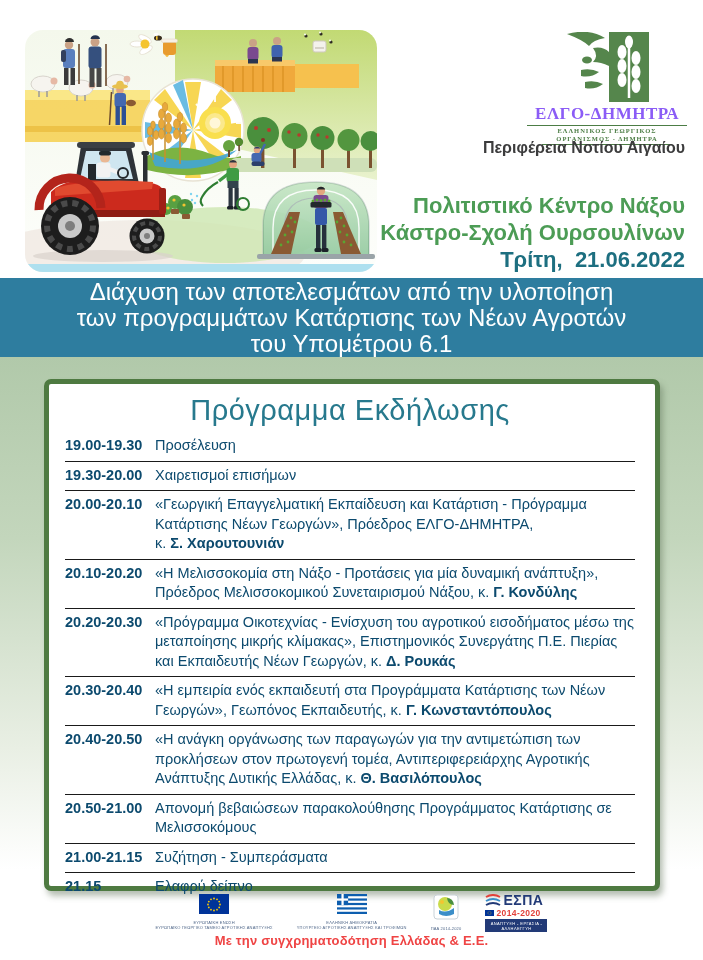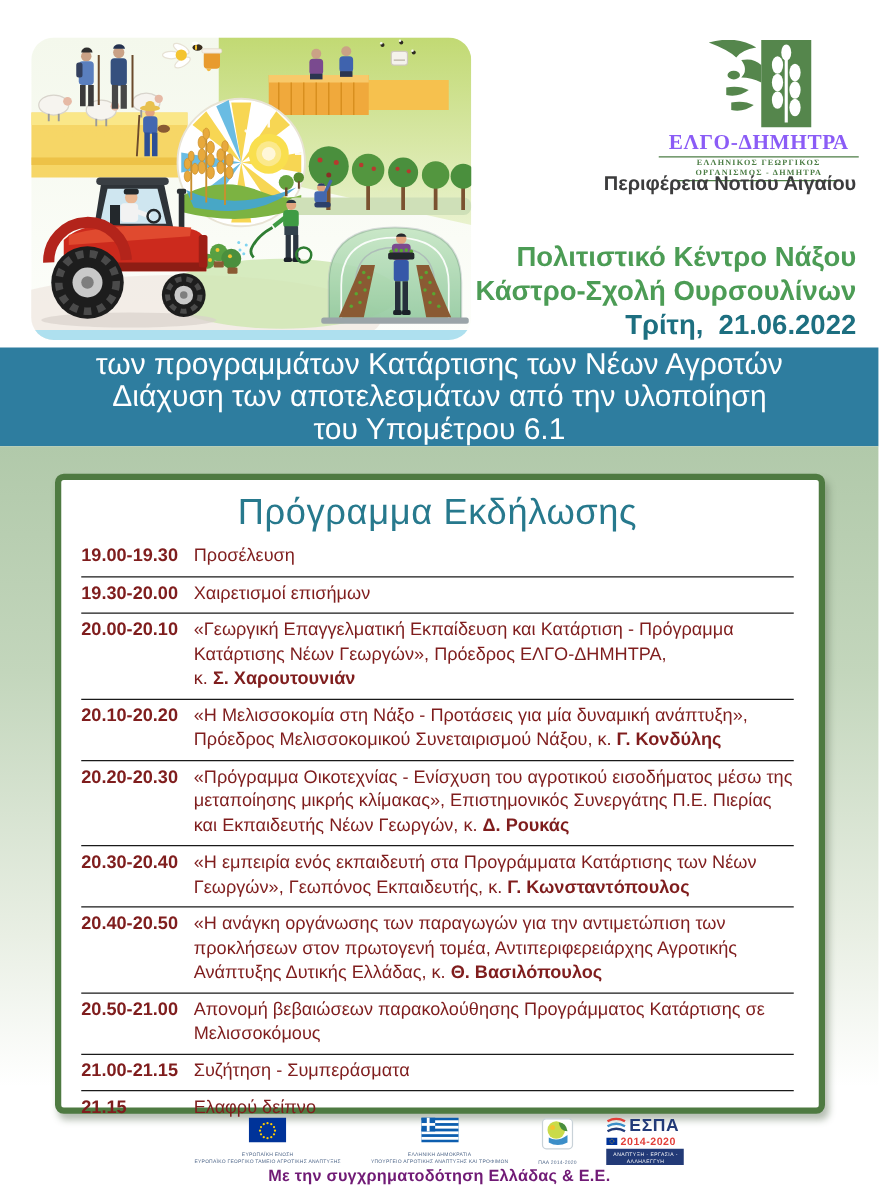--- a/index.html
+++ b/index.html
@@ -20,38 +20,38 @@
   .venue .date{color:#1d6f80;white-space:pre;}
 
   
   .banner{position:absolute;top:278px;left:0;width:703px;height:79px;background:#2e7d9f;color:#ffffff;display:flex;flex-direction:column;justify-content:center;text-align:center;font-size:24px;line-height:26px;font-weight:normal;}
 
   
   .green-bg{position:absolute;top:357px;left:0;width:703px;height:603px;background:linear-gradient(180deg,#b1c9aa 0%,#c3d6bc 30%,#e9efe4 65%,#ffffff 85%);}
   .program-box{position:absolute;left:44px;top:379px;width:616px;height:512px;box-sizing:border-box;background:#fff;border:5px solid #4e7a41;border-radius:7px;box-shadow:3px 5px 6px rgba(90,110,85,.45);padding:8px 20px 0 16px;}
   .program-title{text-align:center;font-size:29px;color:#27798d;font-weight:normal;letter-spacing:.5px;margin:2px 0 5px 0;}
   .program-rows{}
-  .program-row{display:flex;padding:4px 0 5px 0;border-bottom:1.8px solid #1a1a1a;font-size:14.5px;line-height:19.5px;color:#7f1d1d;}
+  .program-row{display:flex;padding:4px 0 5px 0;border-bottom:1.8px solid #1a1a1a;font-size:14.5px;line-height:19.5px;color:#0c4a6e;}
   .program-row:last-child{border-bottom:none;align-items:center;}
   .row-time{width:90px;flex:none;font-weight:bold;}
   .row-desc{flex:1;white-space:pre-line;}
   .row-desc .bold{font-weight:bold;}
 
   
   .footer-logos{position:absolute;top:894px;left:0;width:703px;display:flex;justify-content:center;align-items:flex-start;gap:24px;}
   .logo-item{text-align:center;}
   .logo-caption{font-size:4px;line-height:5px;color:#51688a;margin-top:2px;letter-spacing:.2px;}
   .espa{width:62px;text-align:left;}
   .espa-top{display:flex;align-items:flex-end;gap:2px;}
   .espa-name{font-weight:bold;font-size:14px;color:#223a77;letter-spacing:.5px;line-height:13px;}
   .espa-mid{display:flex;align-items:center;gap:2px;margin:1px 0 1px 0;}
   .espa-years{color:#e2403a;font-weight:bold;font-size:8.5px;letter-spacing:.4px;}
   .espa-bar{background:#223a77;color:#ffffff;font-size:4px;text-align:center;padding:1.5px 0;letter-spacing:.4px;}
   .eu-mini{display:inline-block;}
-  .cofunding{position:absolute;top:933px;left:0;width:703px;text-align:center;font-weight:bold;font-size:13px;color:#701a75;letter-spacing:.2px;}
+  .cofunding{position:absolute;top:933px;left:0;width:703px;text-align:center;font-weight:bold;font-size:13px;color:#ef4444;letter-spacing:.2px;}
 </style>
 </head>
 <body>
 
 <div class="page">
 
   <div class="hero">
     <svg width="352" height="242" viewBox="0 0 352 242">
       <defs>
         <linearGradient id="bgGrad" x1="0" y1="0" x2="0" y2="1">
@@ -404,22 +404,22 @@
 
   <div class="region">Περιφέρεια Νοτίου Αιγαίου</div>
 
   <div class="venue">
     <div>Πολιτιστικό Κέντρο Νάξου</div>
     <div>Κάστρο-Σχολή Ουρσουλίνων</div>
     <div class="date">Τρίτη,  21.06.2022</div>
   </div>
 
   <div class="banner">
+    <div>Διάχυση των αποτελεσμάτων από την υλοποίηση</div>
     <div>των προγραμμάτων Κατάρτισης των Νέων Αγροτών</div>
-    <div>Διάχυση των αποτελεσμάτων από την υλοποίηση</div>
     <div>του Υπομέτρου 6.1</div>
   </div>
 
   <div class="green-bg"></div>
 
   <div class="program-box">
     <div class="program-title">Πρόγραμμα Εκδήλωσης</div>
     <div class="program-rows">
     <div class="program-row">
       <span class="row-time">19.00-19.30</span>

